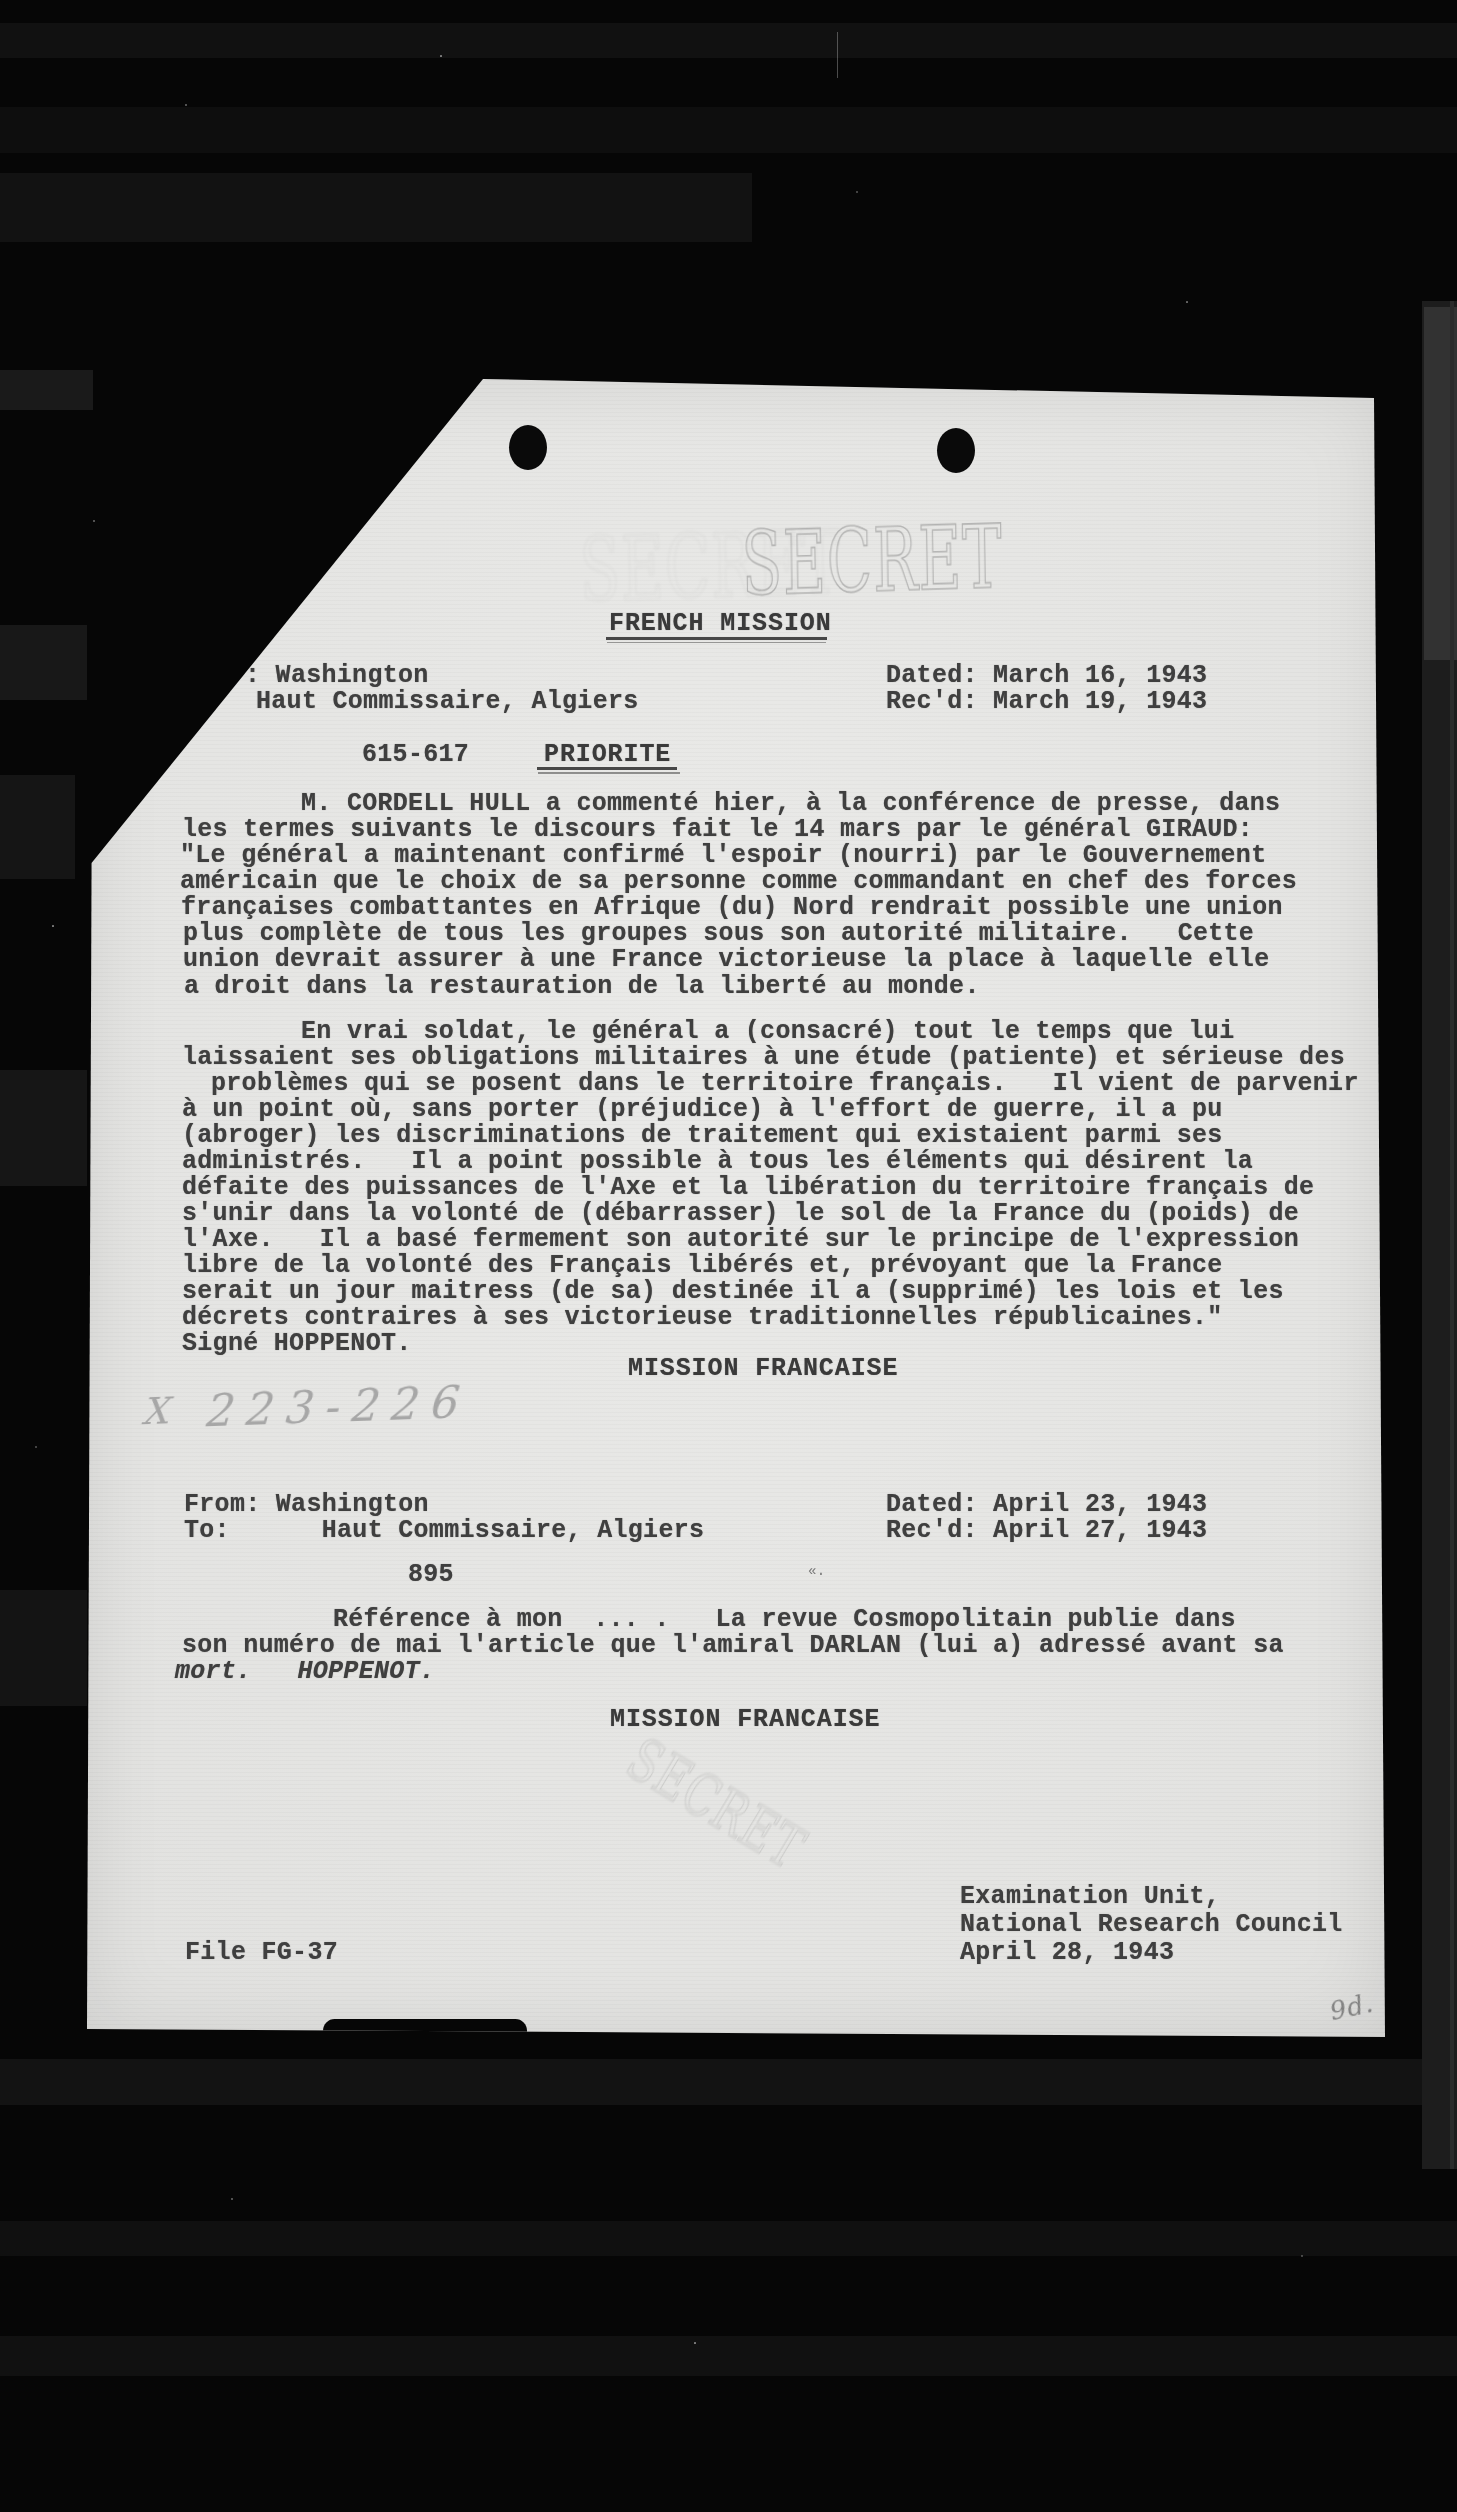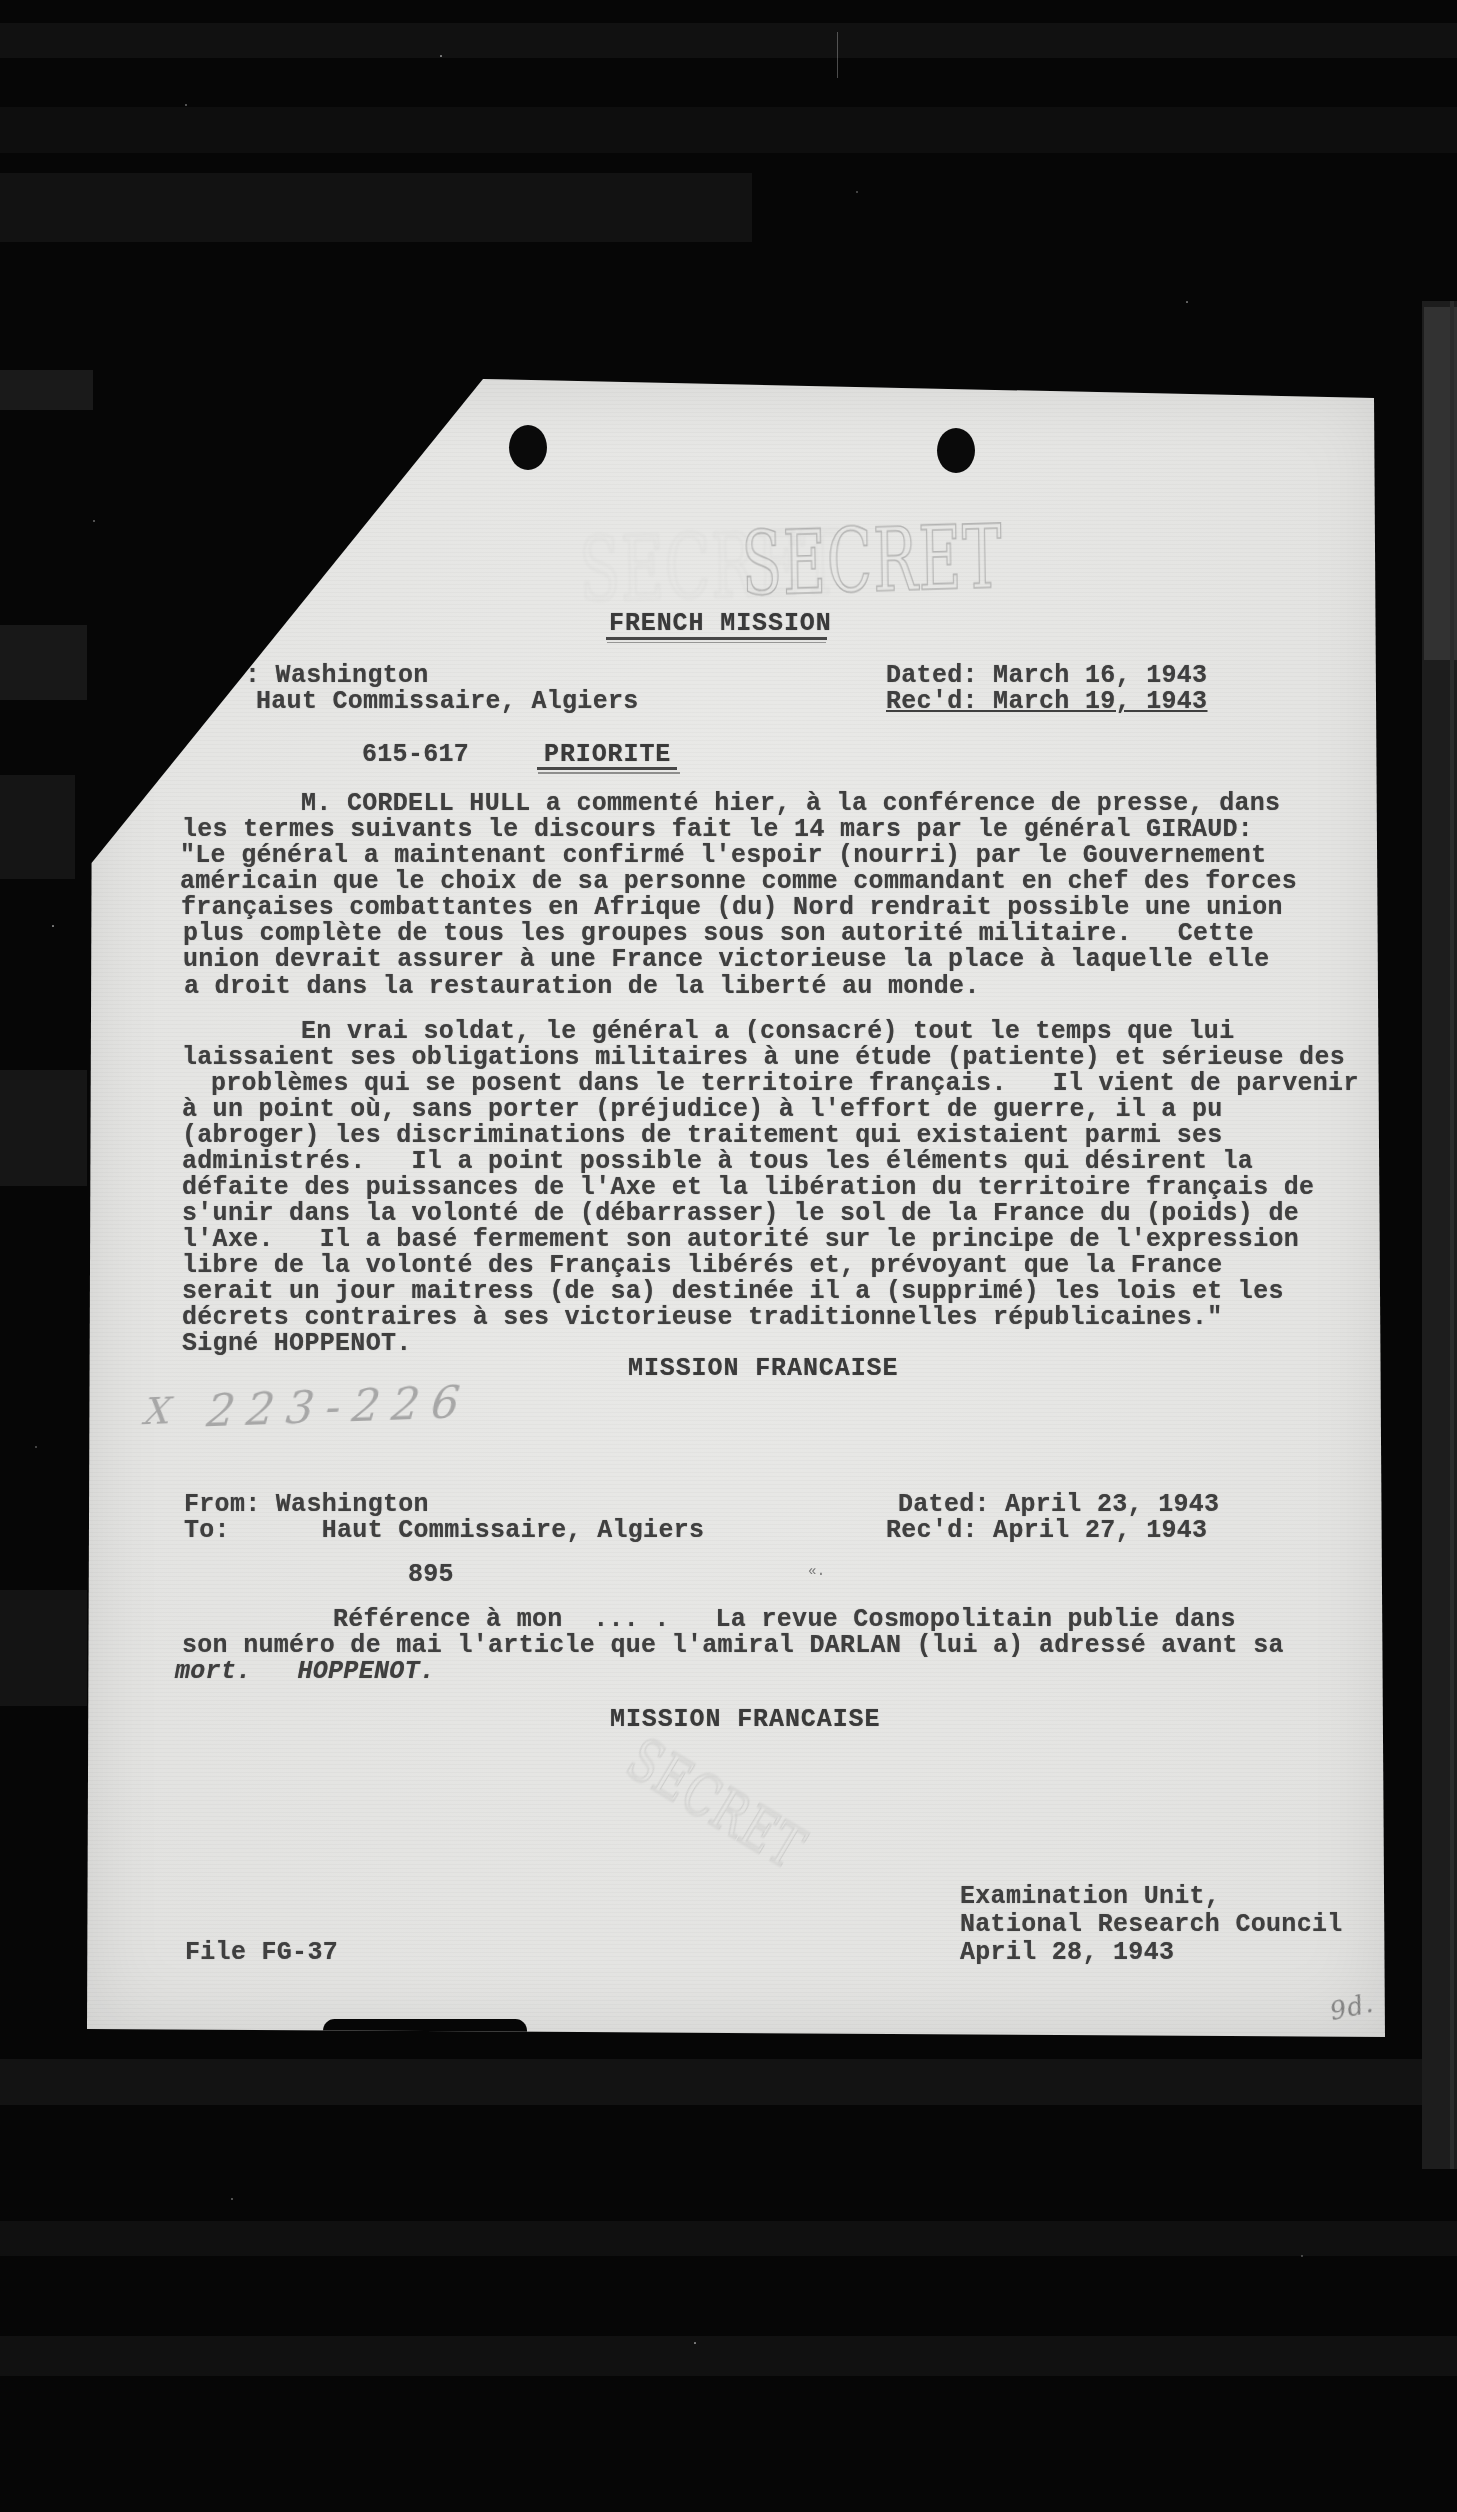--- a/index.html
+++ b/index.html
@@ -109,21 +109,21 @@
   <div class="ul" style="left:450px;top:388px;width:140px;height:2.9px;"></div>
   <div class="ul" style="left:451px;top:393px;width:142px;height:1.7px;opacity:.55;"></div>
 
   <div class="bump" style="left:236px;top:1640px;width:204px;height:19.7px;"></div>
 <div class="stamp ghost" style="left: 492px; top: 149px;">SECRET</div>
     <div class="stamp" style="left: 654px; top: 143px;">SECRET</div>
     <div class="t title" style="left: 522px; top: 232px;">FRENCH MISSION</div>
     <div class="t" style="left: 158px; top: 284px;">: Washington</div>
     <div class="t" style="left: 169px; top: 310px;">Haut Commissaire, Algiers</div>
     <div class="t" style="left: 799px; top: 284px;">Dated: March 16, 1943</div>
-    <div class="t" style="left: 799px; top: 310px; text-decoration: underline;">Rec'd: March 19, 1943</div>
+    <div class="t" style="left: 799px; top: 310px;">Rec'd: March 19, 1943</div>
     <div class="t" style="left: 275px; top: 363px;">615-617</div>
     <div class="t title" style="left: 457px; top: 363px;">PRIORITE</div>
     <div class="t" style="left: 214px; top: 412px;">M. CORDELL HULL a commenté hier, à la conférence de presse, dans</div>
     <div class="t" style="left: 95px; top: 438px;">les termes suivants le discours fait le 14 mars par le général GIRAUD:</div>
     <div class="t" style="left: 93px; top: 464px;">"Le général a maintenant confirmé l'espoir (nourri) par le Gouvernement</div>
     <div class="t" style="left: 93px; top: 490px;">américain que le choix de sa personne comme commandant en chef des forces</div>
     <div class="t" style="left: 94px; top: 516px;">françaises combattantes en Afrique (du) Nord rendrait possible une union</div>
     <div class="t" style="left: 96px; top: 542px;">plus complète de tous les groupes sous son autorité militaire.   Cette</div>
     <div class="t" style="left: 96px; top: 568px;">union devrait assurer à une France victorieuse la place à laquelle elle</div>
     <div class="t" style="left: 97px; top: 595px; text-align: center;">a droit dans la restauration de la liberté au monde.</div>
@@ -138,21 +138,21 @@
     <div class="t" style="left: 95px; top: 848px;">l'Axe.   Il a basé fermement son autorité sur le principe de l'expression</div>
     <div class="t" style="left: 95px; top: 874px;">libre de la volonté des Français libérés et, prévoyant que la France</div>
     <div class="t" style="left: 95px; top: 900px;">serait un jour maitress (de sa) destinée il a (supprimé) les lois et les</div>
     <div class="t" style="left: 95px; top: 926px;">décrets contraires à ses victorieuse traditionnelles républicaines."</div>
     <div class="t" style="left: 95px; top: 952px;">Signé HOPPENOT.</div>
     <div class="t title" style="left: 541px; top: 977px;">MISSION FRANCAISE</div>
     <div class="hand handx" style="left: 58px; top: 1010px;">X</div>
     <div class="hand" style="left: 120px; top: 1005px;">223-226</div>
     <div class="t" style="left: 97px; top: 1113px;">From: Washington</div>
     <div class="t" style="left: 97px; top: 1139px;">To:      Haut Commissaire, Algiers</div>
-    <div class="t" style="left: 799px; top: 1113px; margin-left: 12px;">Dated: April 23, 1943</div>
+    <div class="t" style="left: 799px; top: 1113px;">Dated: April 23, 1943</div>
     <div class="t" style="left: 799px; top: 1139px;">Rec'd: April 27, 1943</div>
     <div class="t" style="left: 321px; top: 1183px;">895</div>
     <div class="t tiny" style="left: 721px; top: 1180px;">«.</div>
     <div class="t" style="left: 246px; top: 1228px;">Référence à mon  ... .   La revue Cosmopolitain publie dans</div>
     <div class="t" style="left: 95px; top: 1254px;">son numéro de mai l'article que l'amiral DARLAN (lui a) adressé avant sa</div>
     <div class="t" style="left: 88px; top: 1280px; font-style: italic;">mort.   HOPPENOT.</div>
     <div class="t title" style="left: 523px; top: 1328px;">MISSION FRANCAISE</div>
     <div class="stamp diag" style="left: 561px; top: 1350px;">SECRET</div>
     <div class="t" style="left: 873px; top: 1505px;">Examination Unit,</div>
     <div class="t" style="left: 873px; top: 1533px;">National Research Council</div>

